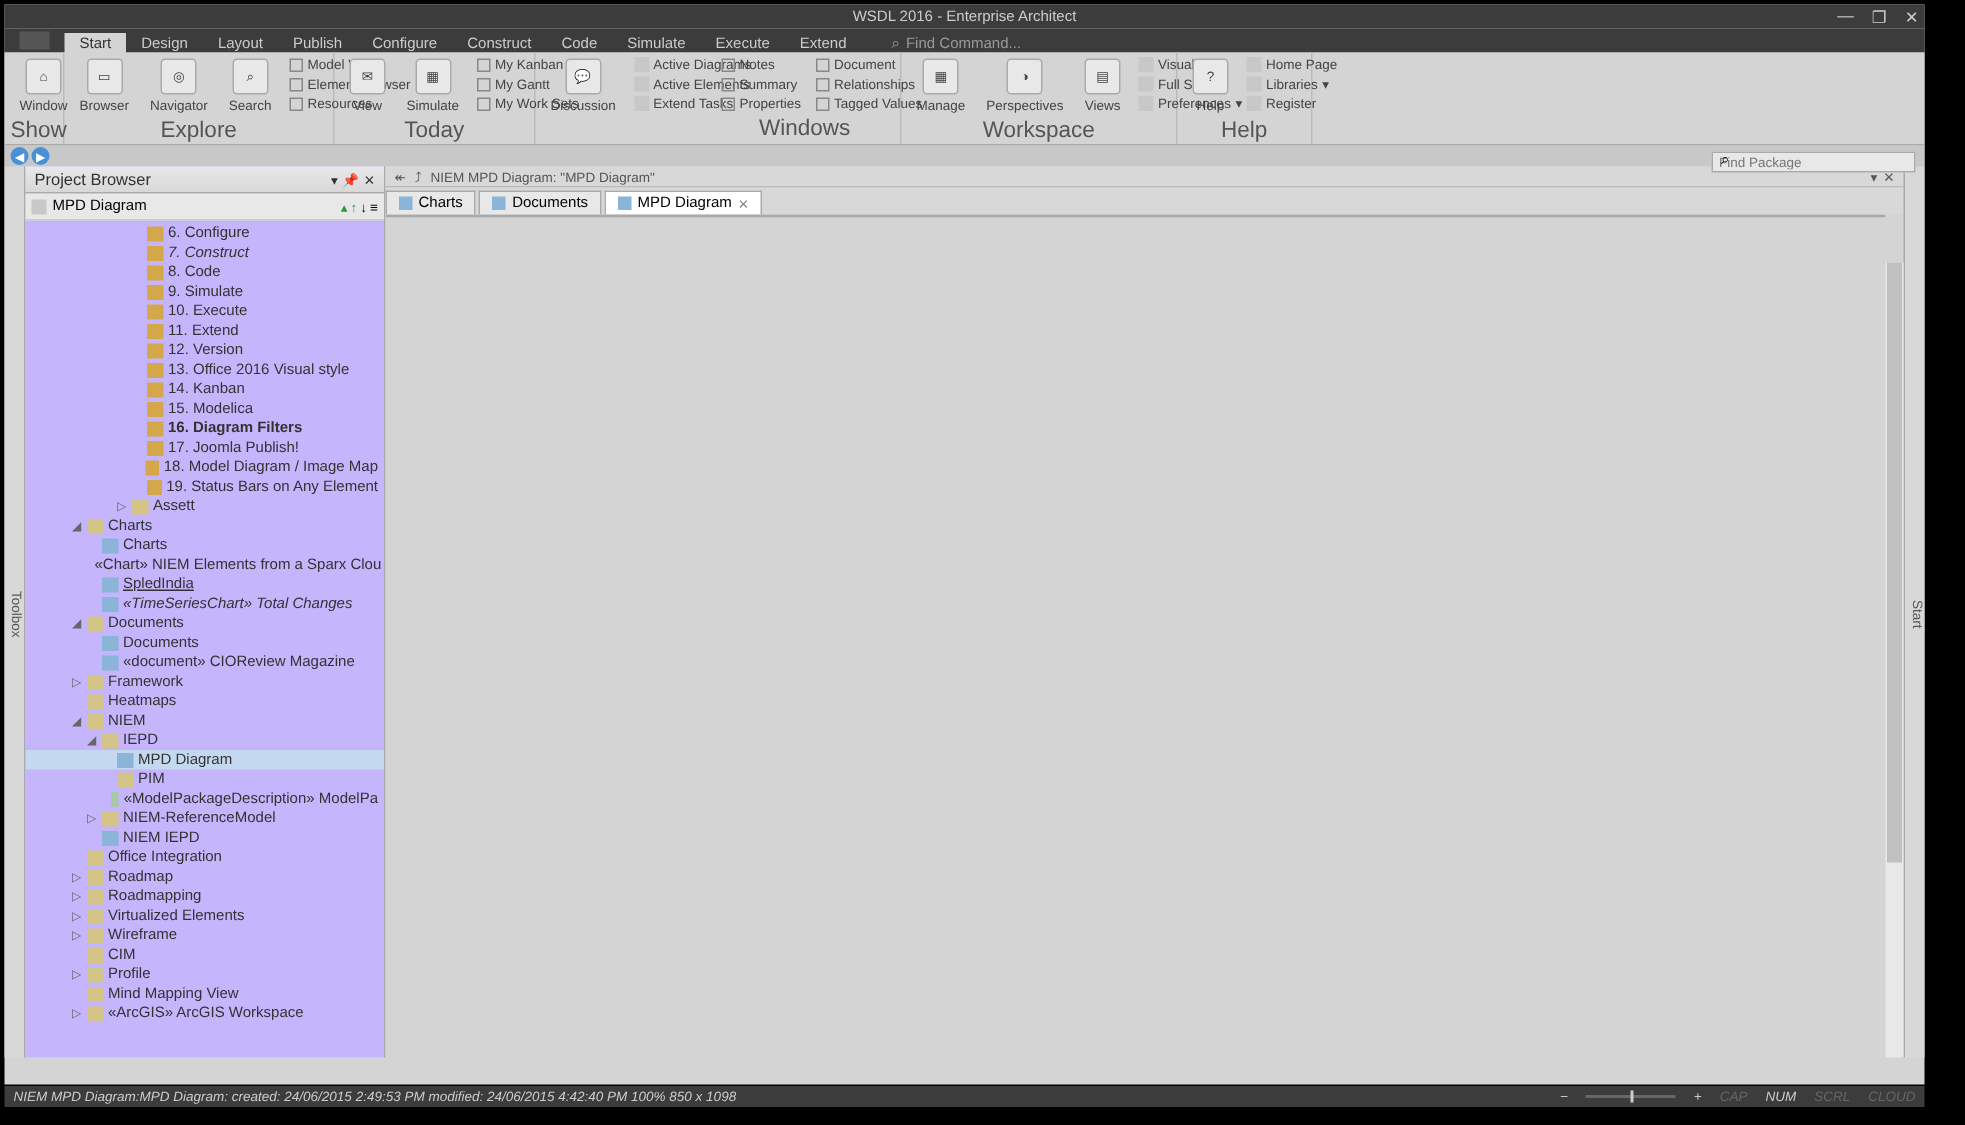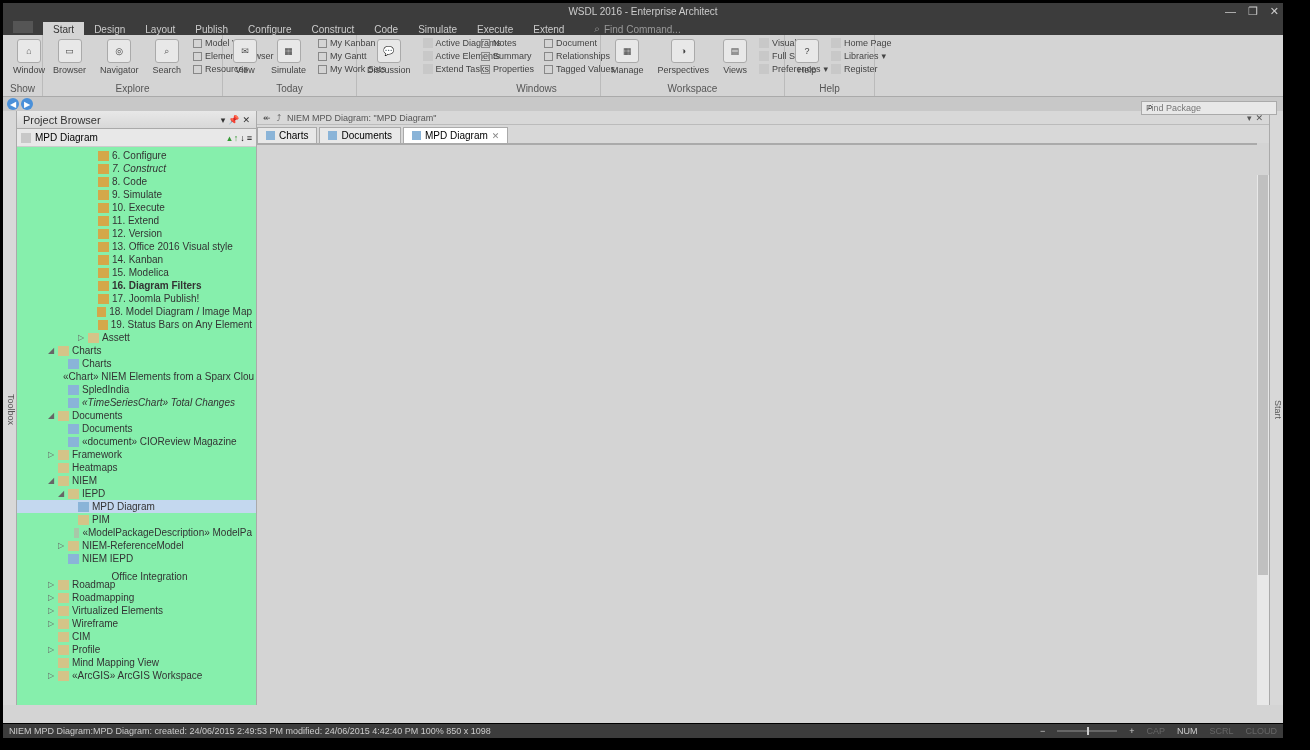--- a/index.html
+++ b/index.html
@@ -15,41 +15,41 @@
 
 .menutabs { height: 16px; background: #3c3c3c; display: flex; align-items: flex-end; padding-left: 40px; font-size: 10px; }
 .menutab { padding: 2px 10px; color: #ccc; cursor: pointer; }
 .menutab.active { background: #d4d4d4; color: #333; }
 .find-command { margin-left: 20px; color: #999; font-size: 10px; display:flex; align-items:center; gap:4px;}
 
 
 .ribbon { height: 62px; background: #d4d4d4; border-bottom: 1px solid #aaa; display: flex; font-size: 10px; color: #444; }
 .ribbon-group { border-right: 1px solid #bbb; display: flex; flex-direction: column; padding: 2px 4px; }
 .ribbon-group-content { flex: 1; display: flex; align-items: flex-start; gap: 2px; }
-.ribbon-group-label { text-align: center; font-size: 10px; color: #555; padding-top: 1px; }
+.ribbon-group-label { text-align: center; font-size: 15px; color: #555; padding-top: 1px; }
 .ribbon-btn-lg { display: flex; flex-direction: column; align-items: center; justify-content: center; padding: 2px 6px; cursor: pointer; font-size: 9px; gap: 2px; }
 .ribbon-btn-lg .icn { width: 24px; height: 24px; background: #e8e8e8; border: 1px solid #aaa; border-radius: 3px; display:flex;align-items:center;justify-content:center;}
 .ribbon-col { display: flex; flex-direction: column; gap: 1px; padding: 0 2px; }
 .ribbon-item { display: flex; align-items: center; gap: 3px; font-size: 9px; cursor: pointer; white-space: nowrap; padding: 1px 2px; }
 .chk { width: 9px; height: 9px; border: 1px solid #888; display: inline-block; }
 .small-icn { width: 10px; height: 10px; background: #c8c8c8; display: inline-block; }
 
 
 .quickaccess { height: 14px; background: #c8c8c8; display: flex; align-items: center; gap: 2px; padding: 0 4px; }
 .qa-btn { width: 12px; height: 12px; border-radius: 50%; font-size: 8px; display:flex;align-items:center;justify-content:center;}
 .qa-back { background: #4a90d9; color: white; }
 .qa-fwd { background: #4a90d9; color: white; }
 .find-pkg { position: absolute; right: 6px; top: 98px; width: 136px; height: 14px; font-size: 9px; border: 1px solid #aaa; background: #e8e8e8; padding: 0 4px; color: #888; }
 .find-pkg-btns { position: absolute; right: 130px; top: 98px; display:flex; gap:2px;}
 
 
 .main { display: flex; height: 594px; }
 
 
-.browser { width: 240px; background: #86efac; border-right: 1px solid #aaa; display: flex; flex-direction: column; }
+.browser { width: 240px; background: #c4b5fd; border-right: 1px solid #aaa; display: flex; flex-direction: column; }
 .browser-title { height: 18px; background: linear-gradient(#e8e8e8,#d8d8d8); border-bottom: 1px solid #aaa; display: flex; align-items: center; padding: 0 6px; font-size: 11px; color: #333; justify-content: space-between; }
 .browser-title-controls { display: flex; gap: 3px; font-size: 9px; }
 .browser-toolbar { height: 18px; border-bottom: 1px solid #ccc; display: flex; align-items: center; padding: 0 4px; font-size: 10px; background: #e8e8e8; justify-content: space-between; }
 .browser-toolbar-left { display:flex; align-items:center; gap:4px;}
 .browser-toolbar-right { display:flex; gap:2px;}
 .tree { flex: 1; overflow: hidden; font-size: 10px; color: #333; padding: 2px 0; }
 .tree-item { display: flex; align-items: center; gap: 3px; padding: 0 4px; height: 13px; cursor: pointer; white-space: nowrap; }
 .tree-item.selected { background: #c4d8ef; }
 .tree-item .exp { width: 8px; font-size: 8px; color: #666; text-align: center; }
 .tree-item .ticn { width: 11px; height: 10px; display: inline-block; }
@@ -68,21 +68,21 @@
 .canvas-breadcrumb-right { display:flex; gap:4px;}
 .canvas-tabs { height: 18px; display: flex; align-items: flex-end; background: #d8d8d8; font-size: 10px; }
 .ctab { padding: 2px 8px; background: #e8e8e8; border: 1px solid #aaa; border-bottom: none; margin-right: 2px; display: flex; align-items: center; gap: 4px; cursor: pointer; }
 .ctab.active { background: #fff; }
 .ctab .close { font-size: 9px; color: #888; }
 .canvas { flex: 1; background: #fff; position: relative; overflow: hidden; border: 1px solid #aaa; margin-right: 12px;}
 .scrollbar-v { position: absolute; right: 0; top: 32px; bottom: 0; width: 12px; background: #e8e8e8;}
 .scrollbar-v .thumb { position: absolute; top: 0; left: 1px; right: 1px; height: 400px; background: #c0c0c0;}
 
 
-.statusbar { height: 14px; background: #3c3c3c; color: #ccc; font-size: 9px; display: flex; align-items: center; padding: 0 6px; justify-content: space-between; position: absolute; bottom: 12px; left: 3px; width: 1280px;}
+.statusbar { height: 14px; background: #3c3c3c; color: #ccc; font-size: 9px; display: flex; align-items: center; padding: 0 6px; justify-content: space-between; position: absolute; bottom: 12px; left: 3px; width: 1280px; font-style: italic;}
 .statusbar-left { display: flex; gap: 8px; }
 .statusbar-right { display: flex; gap: 12px; align-items: center; }
 .zoom-slider { width: 60px; height: 2px; background: #666; position: relative; }
 .zoom-slider .handle { position: absolute; left: 50%; top: -3px; width: 2px; height: 8px; background: #ccc; }
 </style>
 </head>
 <body>
 
 <div class="app">
 
@@ -394,21 +394,21 @@
           <div class="tree-item" style="padding-left: 40px;">
             <span class="exp"></span>
             <span class="ticn diag"></span>
             <span>Charts</span>
           </div>
           <div class="tree-item" style="padding-left: 40px;">
             <span class="exp"></span>
             <span class="ticn diag"></span>
             <span>«Chart» NIEM Elements from a Sparx Clou</span>
           </div>
-          <div class="tree-item" style="padding-left: 40px;">
+          <div class="tree-item" style="padding-left: 40px; text-decoration: underline;">
             <span class="exp"></span>
             <span class="ticn diag"></span>
             <span>SpledIndia</span>
           </div>
           <div class="tree-item" style="padding-left: 40px; font-style: italic;">
             <span class="exp"></span>
             <span class="ticn diag"></span>
             <span>«TimeSeriesChart» Total Changes</span>
           </div>
           <div class="tree-item" style="padding-left: 30px;">
@@ -464,21 +464,21 @@
           <div class="tree-item" style="padding-left: 40px;">
             <span class="exp">▷</span>
             <span class="ticn folder"></span>
             <span>NIEM-ReferenceModel</span>
           </div>
           <div class="tree-item" style="padding-left: 40px;">
             <span class="exp"></span>
             <span class="ticn diag"></span>
             <span>NIEM IEPD</span>
           </div>
-          <div class="tree-item" style="padding-left: 30px; flex-direction: column;">
+          <div class="tree-item" style="padding-left: 30px;">
             <span class="exp"></span>
             <span class="ticn folder"></span>
             <span>Office Integration</span>
           </div>
           <div class="tree-item" style="padding-left: 30px;">
             <span class="exp">▷</span>
             <span class="ticn folder"></span>
             <span>Roadmap</span>
           </div>
           <div class="tree-item" style="padding-left: 30px;">

